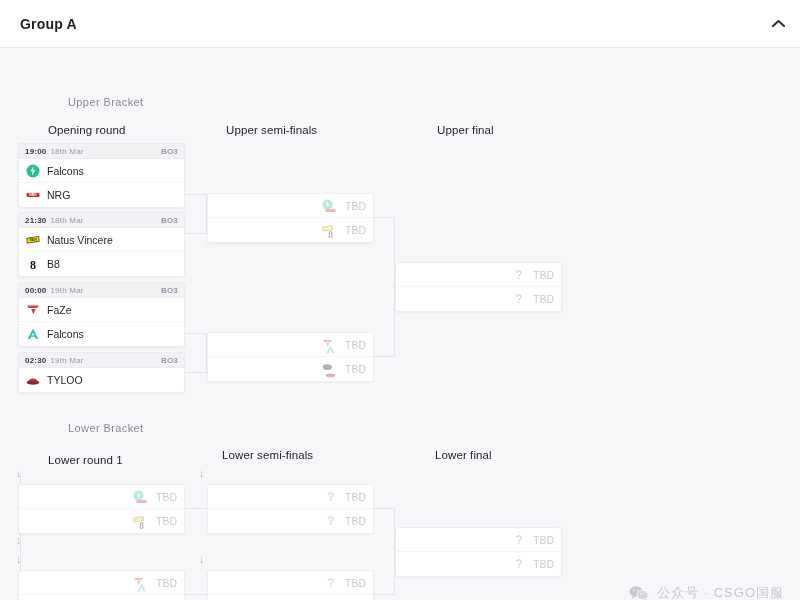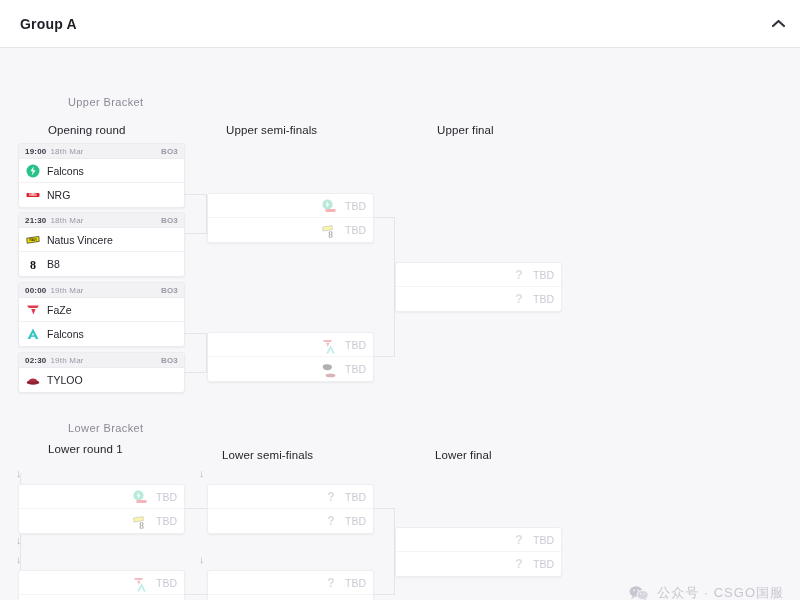--- a/index.html
+++ b/index.html
@@ -155,21 +155,21 @@
 </div>
 
 <div class="bracket-area">
 
   <div class="section-label" style="left:20px; top:48px;">Upper Bracket</div>
   <div class="round-label" style="left:48px; top:76px;">Opening round</div>
   <div class="round-label" style="left:226px; top:76px;">Upper semi-finals</div>
   <div class="round-label" style="left:437px; top:76px;">Upper final</div>
 
   <div class="section-label" style="left:20px; top:374px;">Lower Bracket</div>
-  <div class="round-label" style="left:48px; top:395px;">Lower round 1</div>
+  <div class="round-label" style="left:48px; top:406px;">Lower round 1</div>
   <div class="round-label" style="left:222px; top:401px;">Lower semi-finals</div>
   <div class="round-label" style="left:435px; top:401px;">Lower final</div>
 
   <div class="conn h" style="left:185px; top:146px; width:22px;"></div>
   <div class="conn h" style="left:185px; top:185px; width:22px;"></div>
   <div class="conn v" style="left:206px; top:146px; height:40px;"></div>
 
   <div class="conn h" style="left:185px; top:285px; width:22px;"></div>
   <div class="conn h" style="left:185px; top:324px; width:22px;"></div>
   <div class="conn v" style="left:206px; top:285px; height:40px;"></div>

